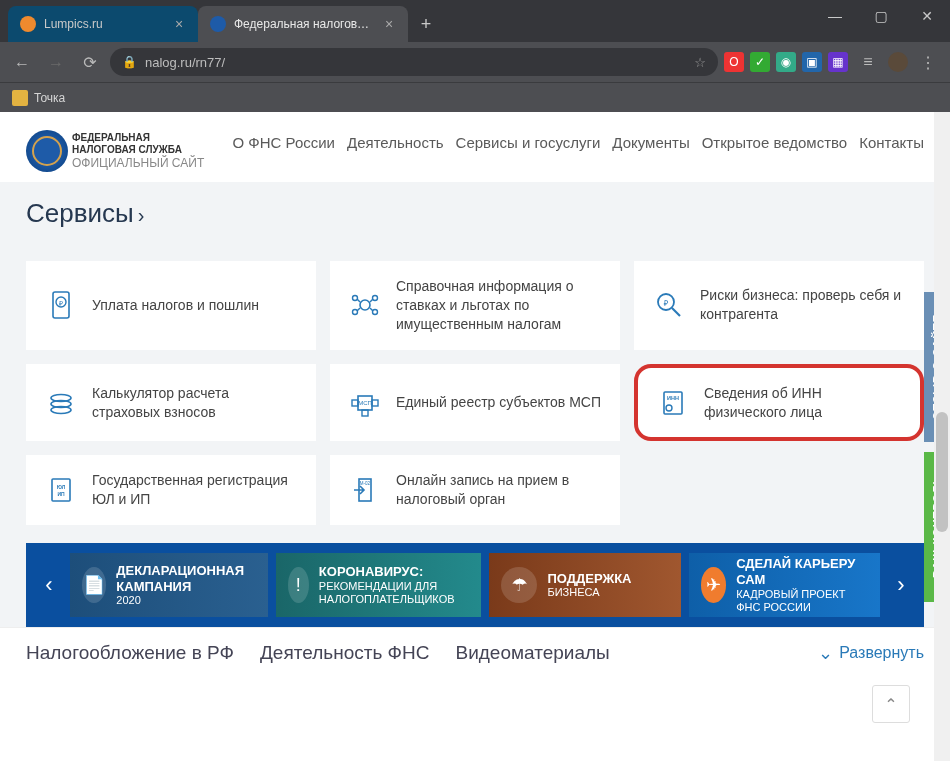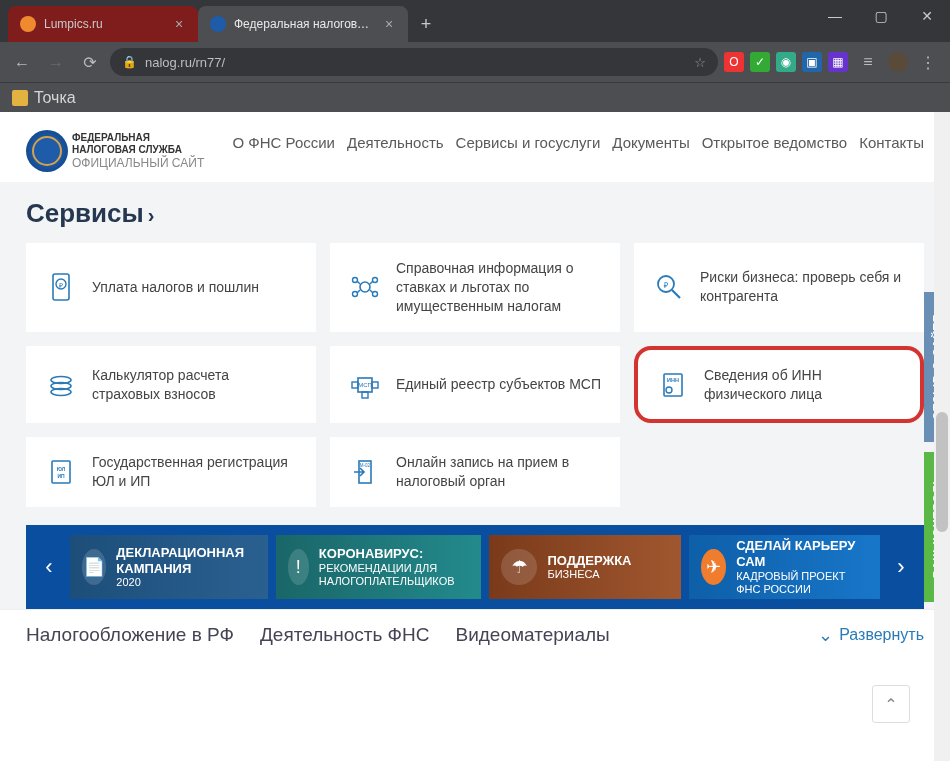--- a/index.html
+++ b/index.html
@@ -1,47 +1,47 @@
 <!DOCTYPE html>
 <html><head>
 <meta charset="utf-8">
 <style>
 *{margin:0;padding:0;box-sizing:border-box;font-family:Arial,sans-serif}
 body{background:#fff;width:950px;height:761px;overflow:hidden;position:relative}
 .titlebar{background:#35363a;height:42px;display:flex;align-items:flex-end}
 .tabs{display:flex;height:36px;margin-left:8px}
 .tab{display:flex;align-items:center;gap:8px;padding:0 12px;height:36px;min-width:190px;max-width:210px;font-size:12px;color:#c9c9c9;border-radius:8px 8px 0 0;cursor:pointer}
-.tab.inactive{background:#7f1d1d}
+.tab.inactive{background:#0c4a6e}
 .tab.active{background:#4d4e52;color:#e8e8e8}
 .tab-favicon{width:16px;height:16px;border-radius:50%;flex-shrink:0}
 .tab-title{flex:1;white-space:nowrap;overflow:hidden;text-overflow:ellipsis}
 .tab-close{width:14px;height:14px;color:#aaa;font-size:14px;line-height:14px;text-align:center}
 .newtab{width:28px;height:28px;color:#c9c9c9;font-size:18px;display:flex;align-items:center;justify-content:center;margin:4px}
 .winctrl{position:absolute;right:0;top:0;display:flex;height:32px}
 .winbtn{width:46px;height:32px;display:flex;align-items:center;justify-content:center;color:#c9c9c9;font-size:14px}
 .addrbar{background:#4d4e52;height:40px;display:flex;align-items:center;padding:0 8px;gap:6px}
 .navbtn{width:28px;height:28px;display:flex;align-items:center;justify-content:center;color:#b9b9b9;font-size:16px}
 .url{flex:1;background:#35363a;border-radius:14px;height:28px;display:flex;align-items:center;padding:0 12px;gap:8px;color:#bdbdbd;font-size:13px}
 .url-lock{color:#9a9a9a;font-size:12px}
 .ext{display:flex;gap:6px;align-items:center}
 .ext-ico{width:20px;height:20px;border-radius:3px;display:flex;align-items:center;justify-content:center;font-size:12px;color:#fff}
 .bmbar{background:#4d4e52;height:30px;display:flex;align-items:center;padding:0 12px;gap:6px;border-top:1px solid #3a3b3e}
-.bm{display:flex;align-items:center;gap:6px;color:#d5d5d5;font-size:16px}
+.bm{display:flex;align-items:center;gap:6px;color:#d5d5d5;font-size:12px}
 .bm-ico{width:16px;height:16px;background:#e3b341;border-radius:2px}
 .page{height:649px;overflow:hidden;position:relative}
 .header{background:#fff;padding:18px 26px 10px;display:flex;align-items:flex-start;gap:18px}
 .logo{display:flex;align-items:center;gap:4px}
 .logo-img{width:42px;height:42px;border-radius:50%;background:radial-gradient(circle,#1e5ba8 40%,#0a3d7a 100%);position:relative}
 .logo-img::after{content:"";position:absolute;inset:6px;border:2px solid #d4a24e;border-radius:50%}
 .logo-txt{font-size:10px;font-weight:bold;line-height:1.2;color:#333}
 .logo-sub{font-size:12px;color:#888;font-weight:normal}
 .nav{flex:1;display:flex;flex-wrap:wrap;gap:12px;justify-content:flex-end;padding-top:4px}
 .nav a{color:#5a5a5a;font-size:15px;text-decoration:none}
 .content{background:#f2f4f6;padding:16px 26px 0}
-.sect-title{font-size:26px;font-weight:bold;color:#263850;margin-bottom:14px}
+.sect-title{font-size:26px;font-weight:normal;color:#263850;margin-bottom:32px}
 .sect-title .arr{font-size:20px;color:#263850;margin-left:4px}
 .grid{display:grid;grid-template-columns:1fr 1fr 1fr;gap:14px}
 .card{background:#fff;padding:16px 18px;display:flex;align-items:center;gap:14px;cursor:pointer;min-height:64px}
 .card.highlight{border:4px solid #d4342f;border-radius:17px}
 .card-ico{width:34px;height:34px;flex-shrink:0;display:flex;align-items:center;justify-content:center}
 .card-ico svg{width:34px;height:34px}
 .card-txt{font-size:14px;color:#444;line-height:1.35}
 .banners{background:#0a4f9f;margin-top:18px;padding:10px;display:flex;gap:8px;position:relative}
 .ban-nav{width:26px;background:#0a4f9f;display:flex;align-items:center;justify-content:center;color:#fff;font-size:22px}
 .banner{flex:1;height:64px;display:flex;align-items:center;gap:10px;padding:0 12px;color:#fff}

